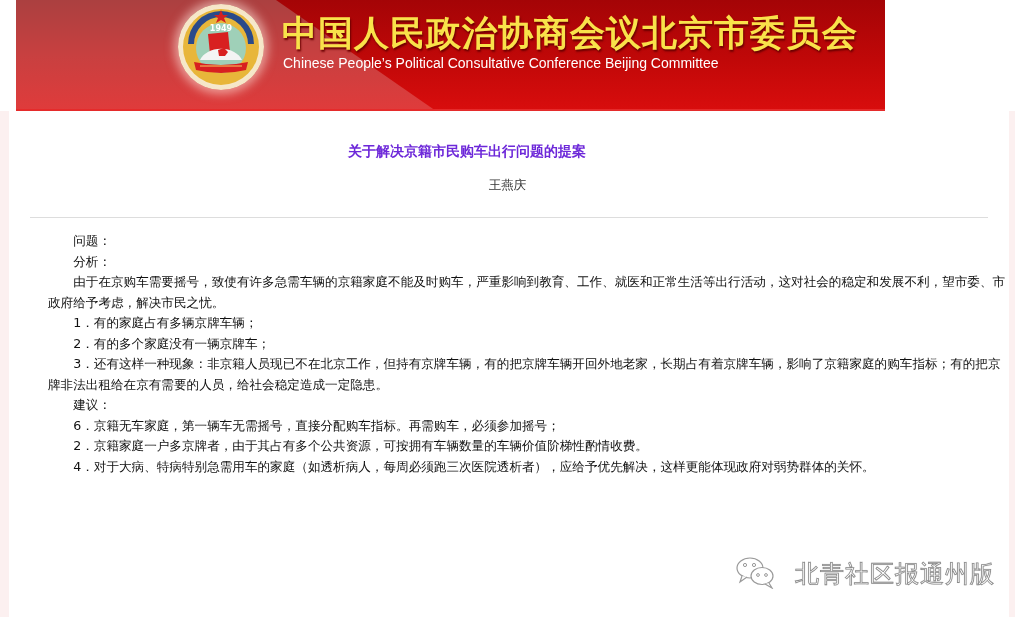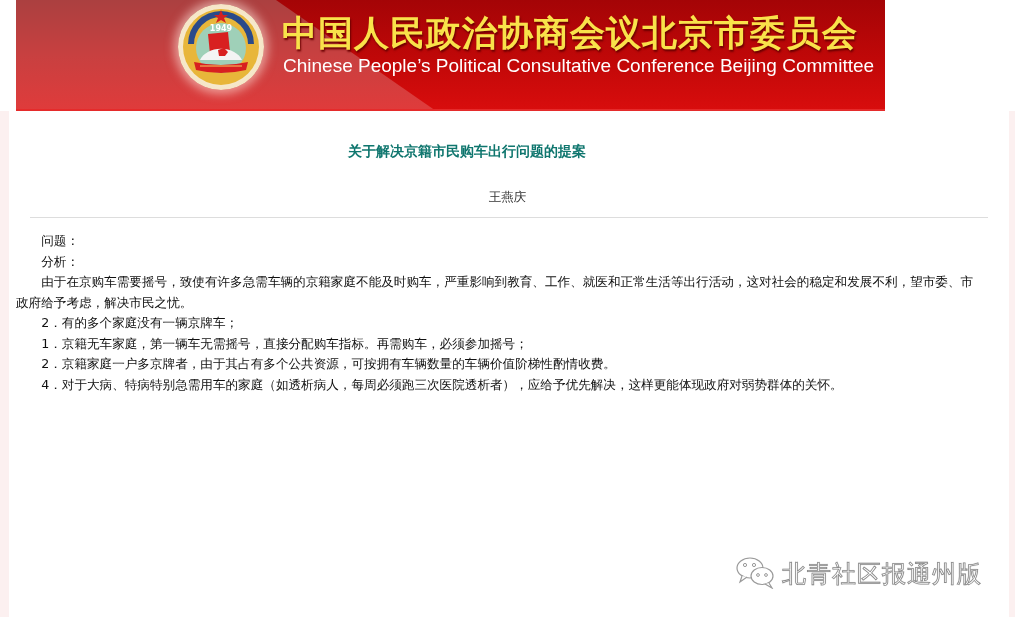--- a/index.html
+++ b/index.html
@@ -40,49 +40,49 @@
       font-family: "DejaVu Serif", serif; font-weight: bold;
       font-size: 35px; letter-spacing: 1px;
       color: #f9e24a;
       text-shadow: 1px 2px 2px #6b0000;
       white-space: nowrap;
       text-align: center;
     }
     .title-en {
       position: absolute; left: 267px; top: 55px; z-index: 2;
       font-family: "Liberation Sans", sans-serif;
-      font-size: 19px; color: #ffffff;
+      font-size: 14px; color: #ffffff;
       white-space: nowrap;
     }
     .side-left {
       position: absolute; left: 0; top: 111px; width: 9px; height: 506px; background: #fcf0f0;
     }
     .side-right {
       position: absolute; left: 1009px; top: 111px; width: 6px; height: 506px; background: #fcf0f0;
     }
     .doc-title {
       position: absolute; left: 0; top: 143px; width: 934px; text-align: center;
-      color: #0f766e; font-size: 14px; font-weight: bold;
+      color: #6d28d9; font-size: 14px; font-weight: bold;
     }
     .doc-author {
       position: absolute; left: 0; top: 177px; width: 1015px; text-align: center;
-      color: #333333; font-size: 12.5px; margin-top: 12px;
+      color: #333333; font-size: 12.5px;
     }
     .rule {
       position: absolute; left: 30px; top: 217px; width: 958px; height: 1px; background: #dddddd;
     }
     .body-text {
-      position: absolute; left: 16px; top: 231px; width: 960px;
+      position: absolute; left: 48px; top: 231px; width: 960px;
       font-family: "DejaVu Sans", sans-serif;
       font-size: 12.6px; line-height: 20.5px; color: #111111;
     }
     .p { margin: 0; text-indent: 2em; white-space: normal; }
     .watermark {
       position: absolute; left: 735px; top: 556px; height: 36px;
-      display: flex; align-items: center; gap: 5px;
+      display: flex; align-items: center; gap: 18px;
     }
     .watermark-text {
       font-size: 24px; color: #ffffff; letter-spacing: 1px;
       -webkit-text-stroke: 0.8px #8a8a8a;
       text-shadow: 0 0 1px #999;
       white-space: nowrap;
     }
   </style>
 </head>
 <body>
@@ -111,22 +111,25 @@
 <div class="side-right"></div>
 
 <div class="doc-title">关于解决京籍市民购车出行问题的提案</div>
 <div class="doc-author">王燕庆</div>
 <div class="rule"></div>
 
 <div class="body-text">
   <p class="p">问题：</p>
   <p class="p">分析：</p>
   <p class="p">由于在京购车需要摇号，致使有许多急需车辆的京籍家庭不能及时购车，严重影响到教育、工作、就医和正常生活等出行活动，这对社会的稳定和发展不利，望市委、市政府给予考虑，解决市民之忧。</p>
+  <p class="p">1．有的家庭占有多辆京牌车辆；</p>
   <p class="p">2．有的多个家庭没有一辆京牌车；</p>
-  <p class="p">1．京籍无车家庭，第一辆车无需摇号，直接分配购车指标。再需购车，必须参加摇号；</p>
+  <p class="p">3．还有这样一种现象：非京籍人员现已不在北京工作，但持有京牌车辆，有的把京牌车辆开回外地老家，长期占有着京牌车辆，影响了京籍家庭的购车指标；有的把京牌非法出租给在京有需要的人员，给社会稳定造成一定隐患。</p>
+  <p class="p">建议：</p>
+  <p class="p">6．京籍无车家庭，第一辆车无需摇号，直接分配购车指标。再需购车，必须参加摇号；</p>
   <p class="p">2．京籍家庭一户多京牌者，由于其占有多个公共资源，可按拥有车辆数量的车辆价值阶梯性酌情收费。</p>
   <p class="p">4．对于大病、特病特别急需用车的家庭（如透析病人，每周必须跑三次医院透析者），应给予优先解决，这样更能体现政府对弱势群体的关怀。</p>
 </div>
 
 <div class="watermark">
   <span>
     <svg width="42" height="34" viewBox="0 0 42 34">
       <ellipse cx="15" cy="13" rx="13" ry="10" fill="#ffffff" stroke="#9a9a9a" stroke-width="1.2"></ellipse>
       <path d="M7 21 L5 27 L12 22" fill="#ffffff" stroke="#9a9a9a" stroke-width="1.2"></path>
       <circle cx="10" cy="10" r="1.6" fill="#ffffff" stroke="#9a9a9a"></circle>

